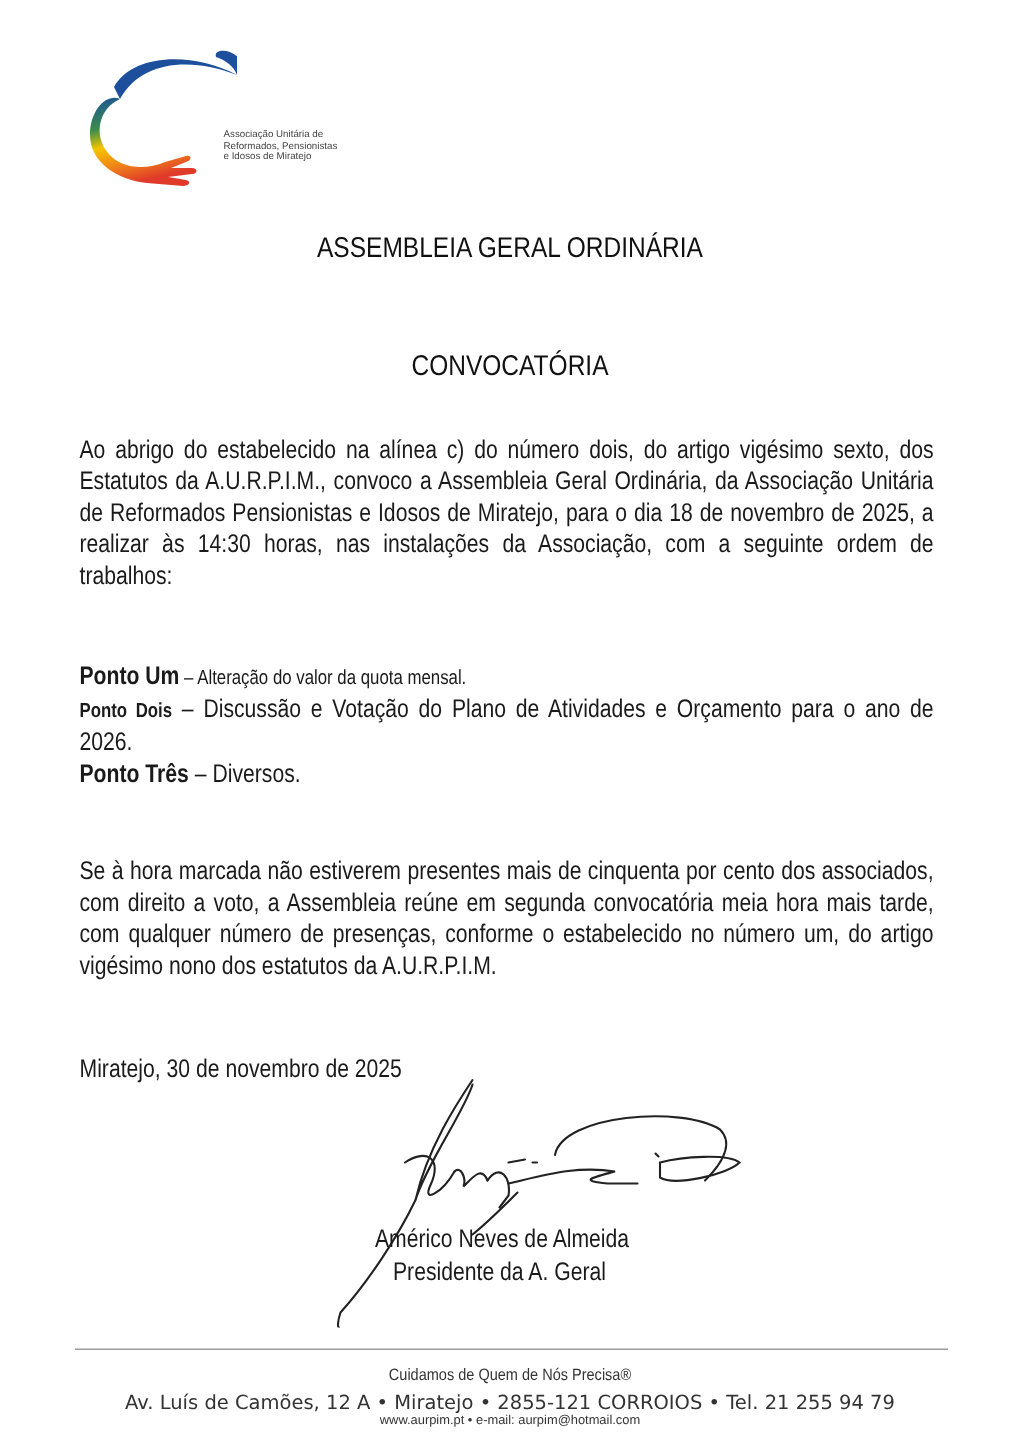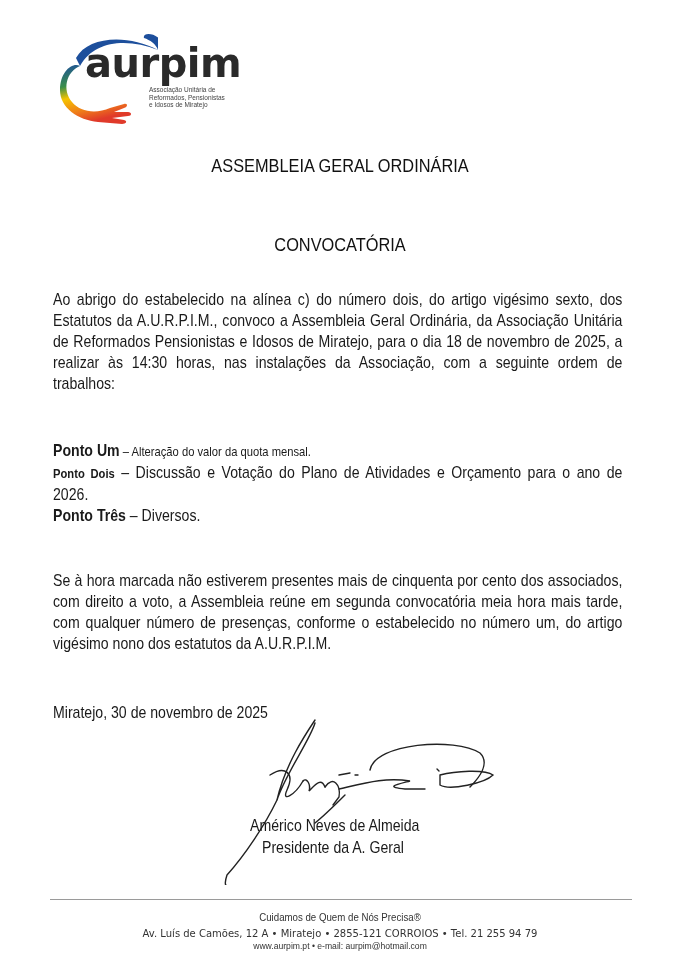--- a/index.html
+++ b/index.html
@@ -29,41 +29,40 @@
           transform: scaleX(0.83); transform-origin: left top; white-space: nowrap; }
   .sig-name { position: absolute; left: 250px; top: 816px; font-size: 17px;
               transform: scaleX(0.83); transform-origin: left top; white-space: nowrap; }
   .sig-role { position: absolute; left: 262px; top: 838px; font-size: 17px;
               transform: scaleX(0.83); transform-origin: left top; white-space: nowrap; }
   .signature { position: absolute; left: 215px; top: 715px; }
   .divider { position: absolute; left: 50px; top: 899px; width: 582px; height: 0;
              border-top: 1px solid #9a9a9a; }
   .footer { position: absolute; left: 0; width: 680px; text-align: center; color: #333; }
   .f1 { top: 911px; font-size: 11px; transform: scaleX(0.88); }
-  .f2 { top: 928px; font-size: 10px; font-family: "DejaVu Sans", sans-serif; }
+  .f2 { top: 928px; font-size: 13px; font-family: "DejaVu Sans", sans-serif; }
   .f3 { top: 941px; font-size: 8.6px; font-family: Liberation Sans, sans-serif; }
 </style>
 </head>
 <body>
 
 <div class="logo">
   <svg width="100" height="100" viewBox="0 0 100 100">
     <defs>
       <linearGradient id="lg" x1="0" y1="0" x2="0.3" y2="1">
         <stop offset="0" stop-color="#1d4f9c"></stop>
         <stop offset="0.35" stop-color="#3a8f4a"></stop>
         <stop offset="0.55" stop-color="#f5c400"></stop>
         <stop offset="0.8" stop-color="#ef7d1a"></stop>
         <stop offset="1" stop-color="#e03a2a"></stop>
       </linearGradient>
     </defs>
     <path d="M 22 38 C 8 44, 4 62, 14 74 C 22 84, 38 86, 52 80 L 66 76 C 70 75, 70 79, 66 80 L 56 84 L 70 84 C 74 84, 74 88, 70 88 L 54 90 L 66 92 C 70 93, 68 96, 64 96 L 40 94 C 20 92, 2 80, 2 62 C 2 44, 14 34, 22 38 Z" fill="url(#lg)"></path>
     <path d="M 18 30 C 30 8, 70 6, 100 22 C 98 16, 92 12, 86 10 C 84 4, 98 4, 104 14 L 100 22 C 70 10, 36 12, 22 38 Z" fill="#1d4f9c"></path>
   </svg>
-  <div class="logo-word">aurpim</div>
   <div class="logo-sub">
     <div>Associação Unitária de</div>
     <div>Reformados, Pensionistas</div>
     <div>e Idosos de Miratejo</div>
   </div>
 </div>
 
 <div class="title t1">ASSEMBLEIA GERAL ORDINÁRIA</div>
 <div class="title t2">CONVOCATÓRIA</div>
 

